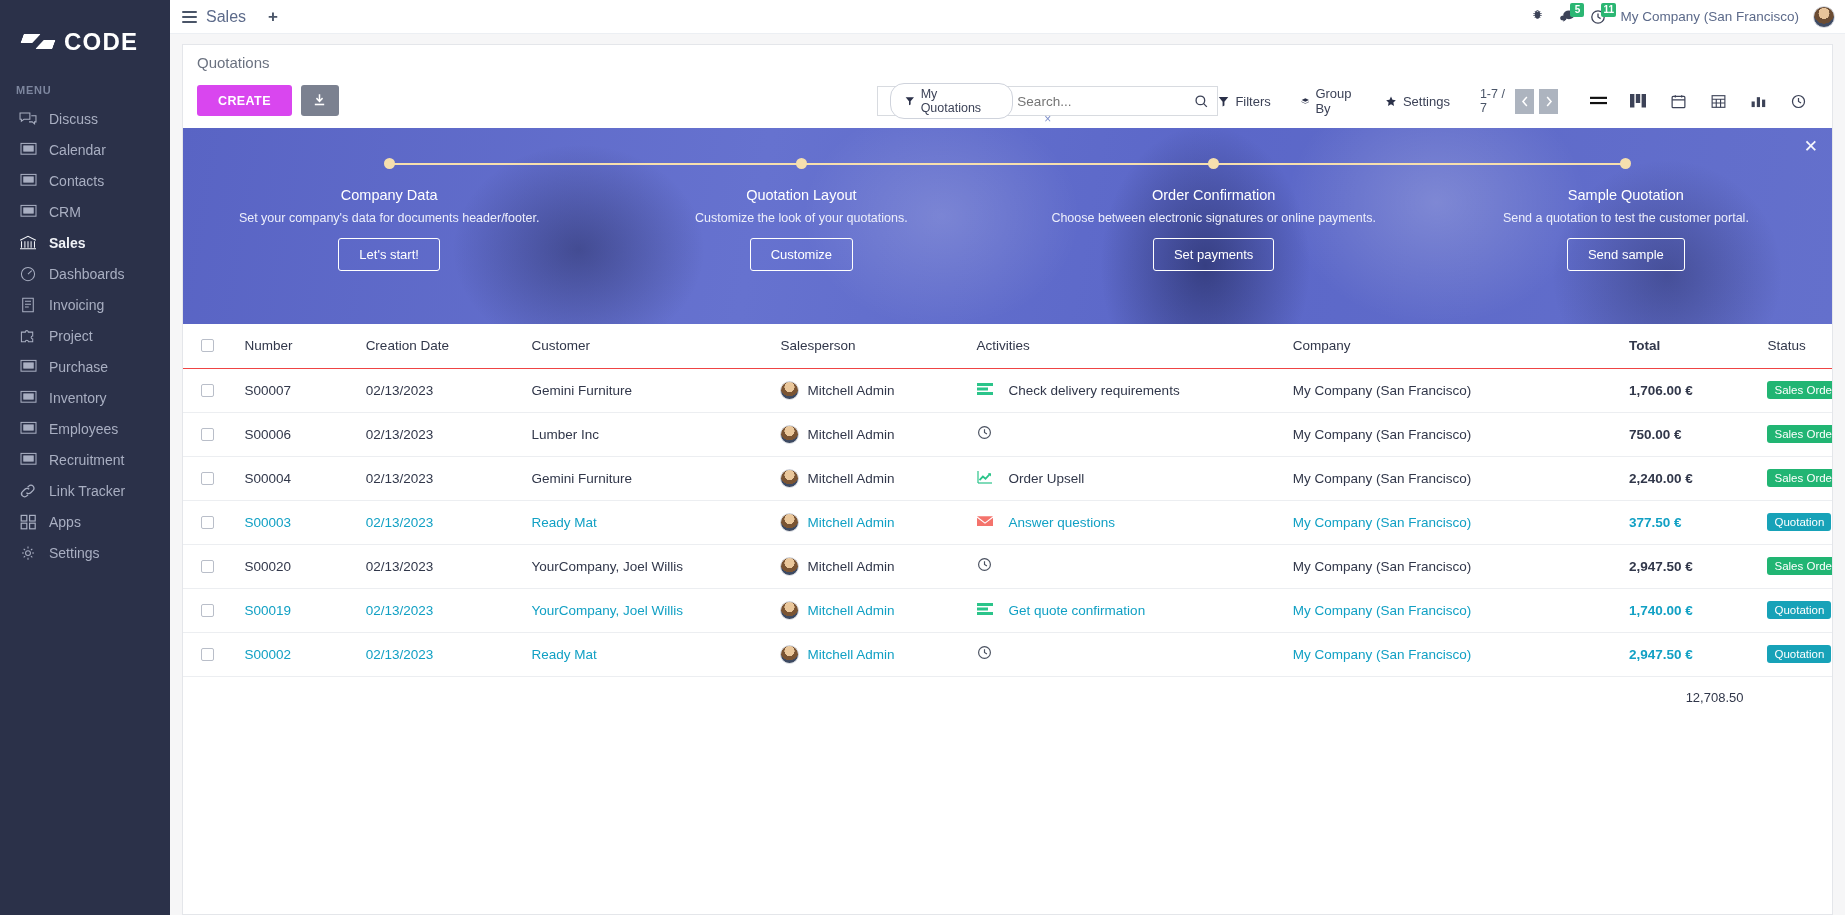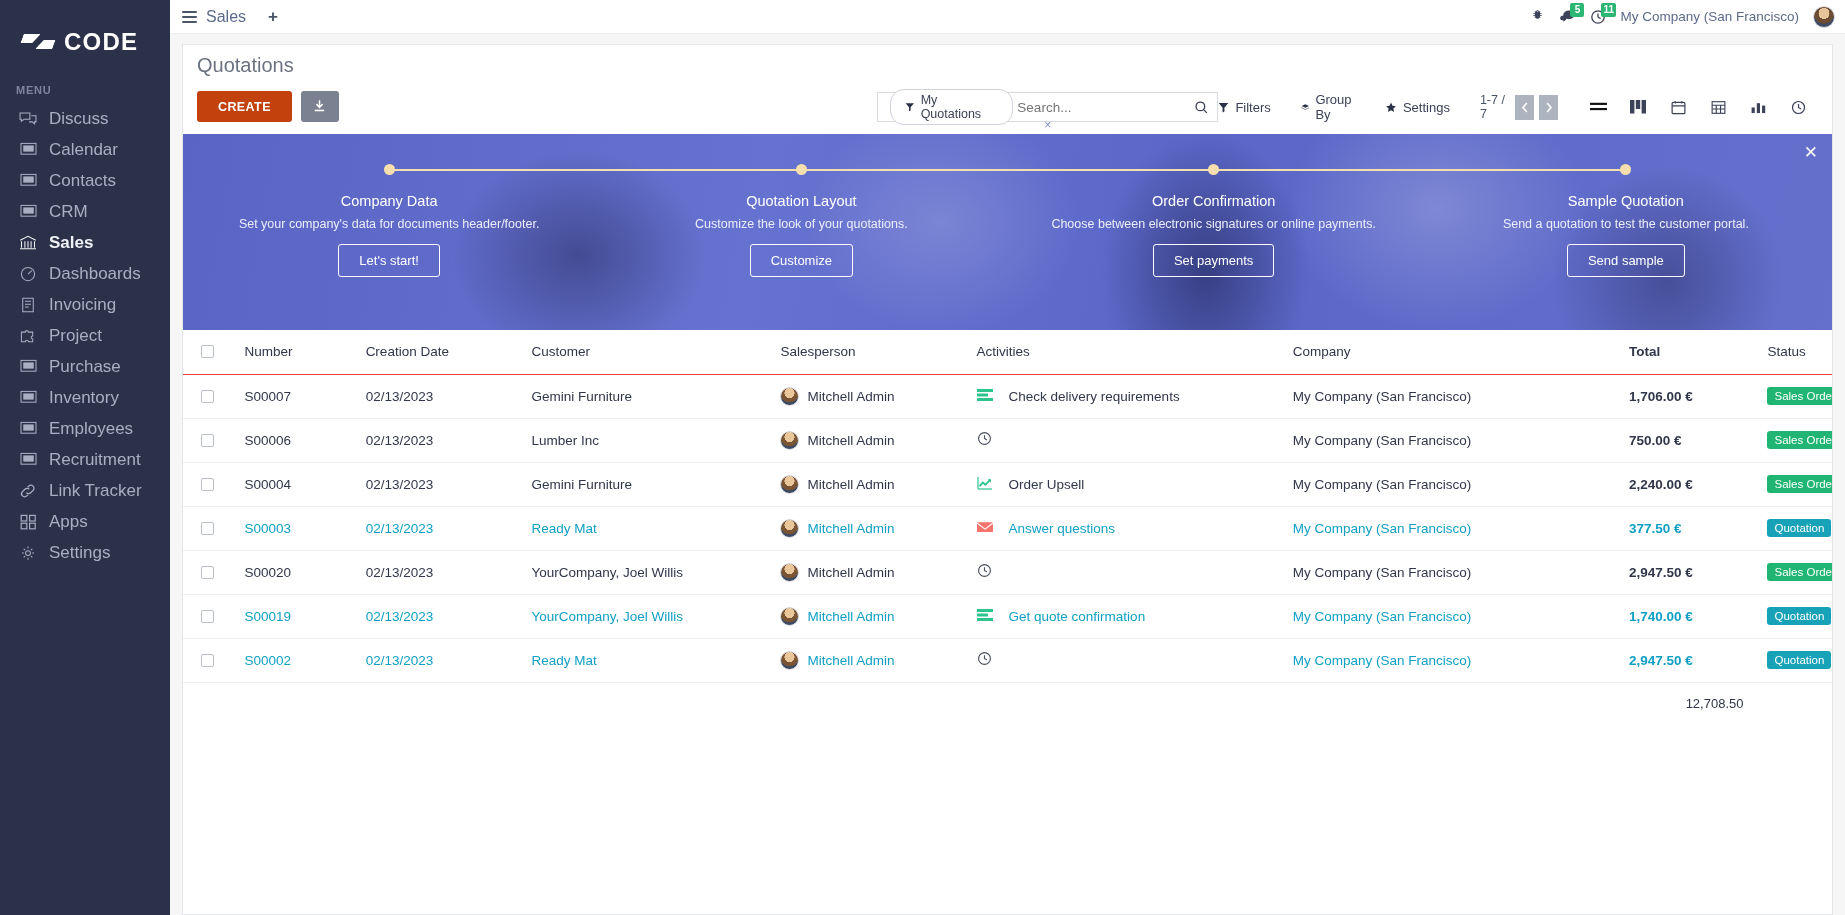--- a/index.html
+++ b/index.html
@@ -24,21 +24,21 @@
   }
   .brand-logo span.a { left: 0; top: 2px; clip-path: polygon(0 0,100% 0,70% 100%,0 100%); }
   .brand-logo span.b { left: 15px; top: 8px; clip-path: polygon(30% 0,100% 0,100% 100%,0 100%); }
   .brand-text { color: #fff; font-size: 24px; font-weight: bold; letter-spacing: 1.2px; }
   .menu-label {
     font-size: 11px; color: #7d869e; letter-spacing: .8px;
     padding: 22px 0 7px 16px; font-weight: bold;
   }
   .nav-item {
     display: flex; align-items: center; gap: 11px;
-    height: 31px; padding-left: 18px; font-size: 17px; color: #a9afc2;
+    height: 31px; padding-left: 18px; font-size: 14px; color: #a9afc2;
     cursor: pointer;
   }
   .nav-item.active { color: #f0f2f7; font-weight: bold; }
   .nav-ico { width: 20px; height: 18px; flex: 0 0 20px; display: flex; align-items: center; justify-content: center; }
   .nav-ico svg { display: block; }
 
   
   .main { flex: 1; height: 915px; background: #f6f6f7; display: flex; flex-direction: column; overflow: hidden; }
 
   
@@ -62,24 +62,24 @@
     width: 22px; height: 22px; border-radius: 50%; overflow: hidden;
     background: radial-gradient(circle at 50% 32%, #e8c49a 0 32%, #6b4c33 33% 60%, #3f4b63 61%);
     border: 1px solid #d6d9e0; cursor: pointer;
   }
 
   
   .sheet { margin: 10px 12px 0 12px; background: #fff; border: 1px solid #e4e6ea; flex: 1; display: flex; flex-direction: column; overflow: hidden; }
 
   .ctrl { display: flex; padding: 9px 14px 0 14px; position: relative; }
   .ctrl-left { width: 680px; }
-  .page-title { font-size: 20px; color: #6b7280; font-weight: normal; }
+  .page-title { font-size: 15px; color: #6b7280; font-weight: normal; }
   .btn-row { display: flex; gap: 9px; margin-top: 14px; }
   .btn-create {
-    background: #c2410c; color: #fff; font-size: 12.5px; font-weight: bold;
+    background: #d946ef; color: #fff; font-size: 12.5px; font-weight: bold;
     letter-spacing: .4px; padding: 8px 21px; border: none; border-radius: 3px; cursor: pointer;
   }
   .btn-import {
     background: #7b8190; border: none; border-radius: 3px; width: 38px; height: 31px;
     display: flex; align-items: center; justify-content: center; cursor: pointer;
   }
 
   .ctrl-right { flex: 1; display: flex; flex-direction: row; align-items: flex-end; }
   .searchbar {
     width: 100%; height: 30px; border: 1px solid #d8dbe0; background: #fff;

